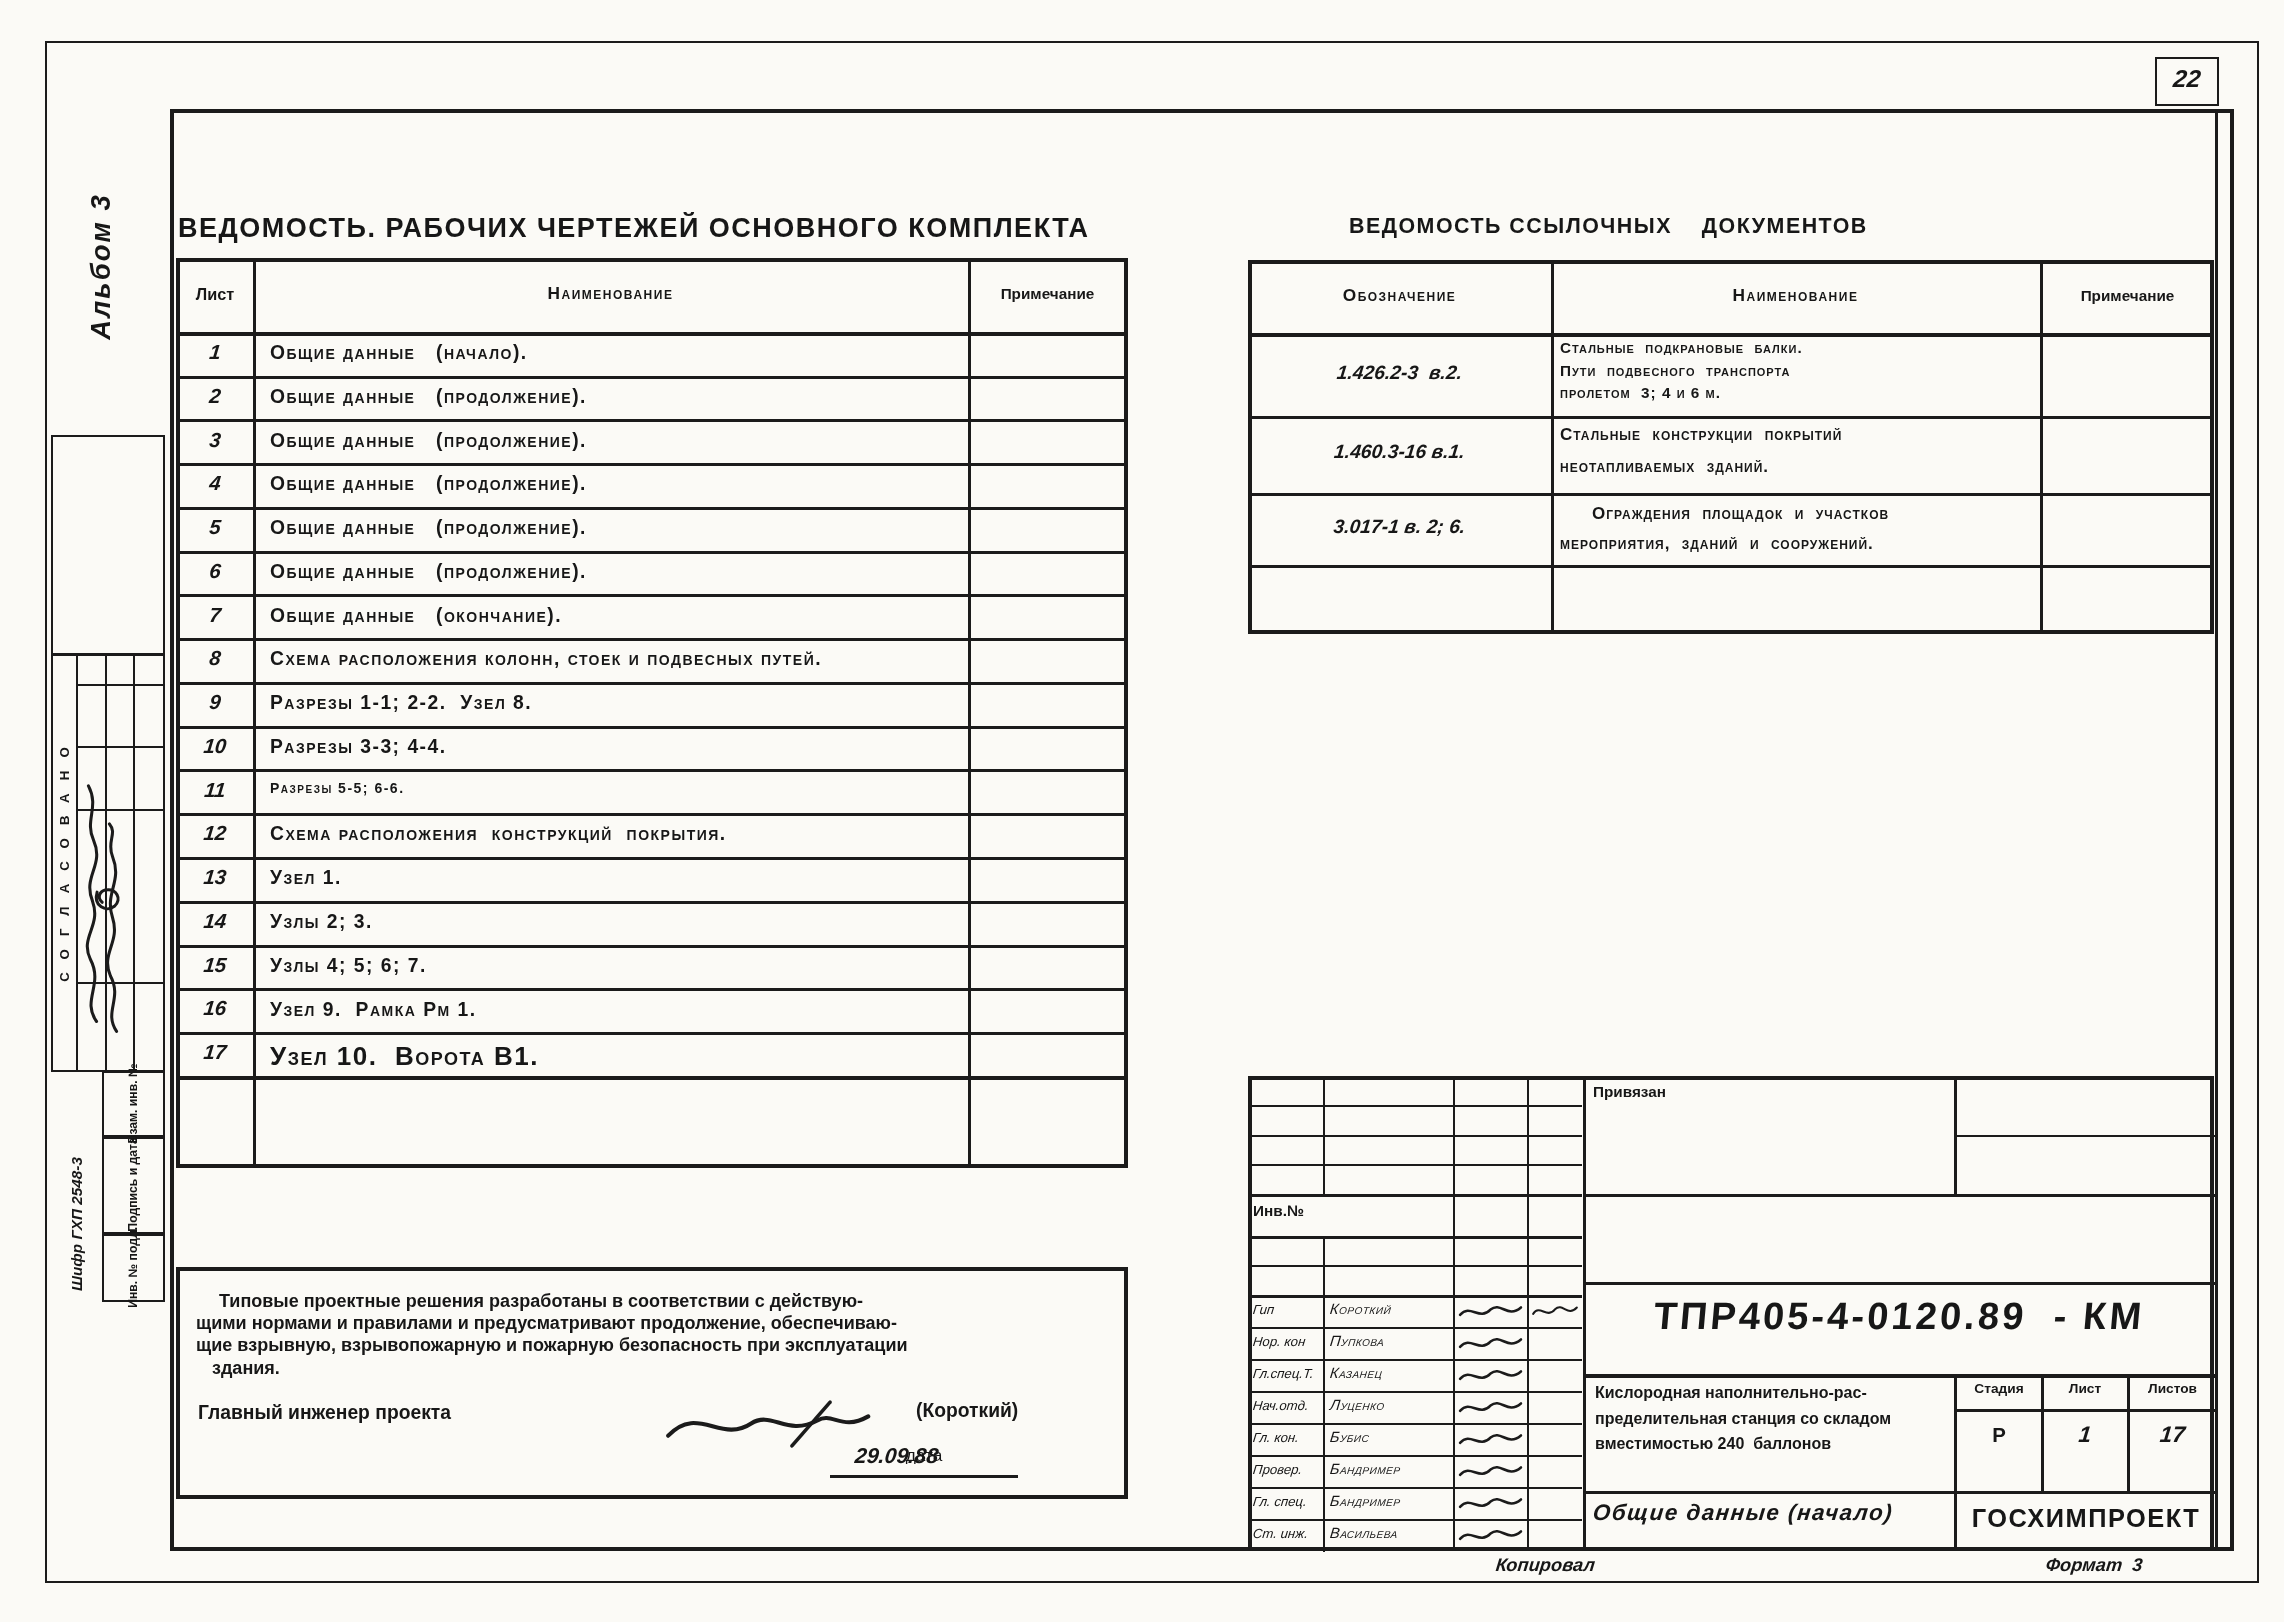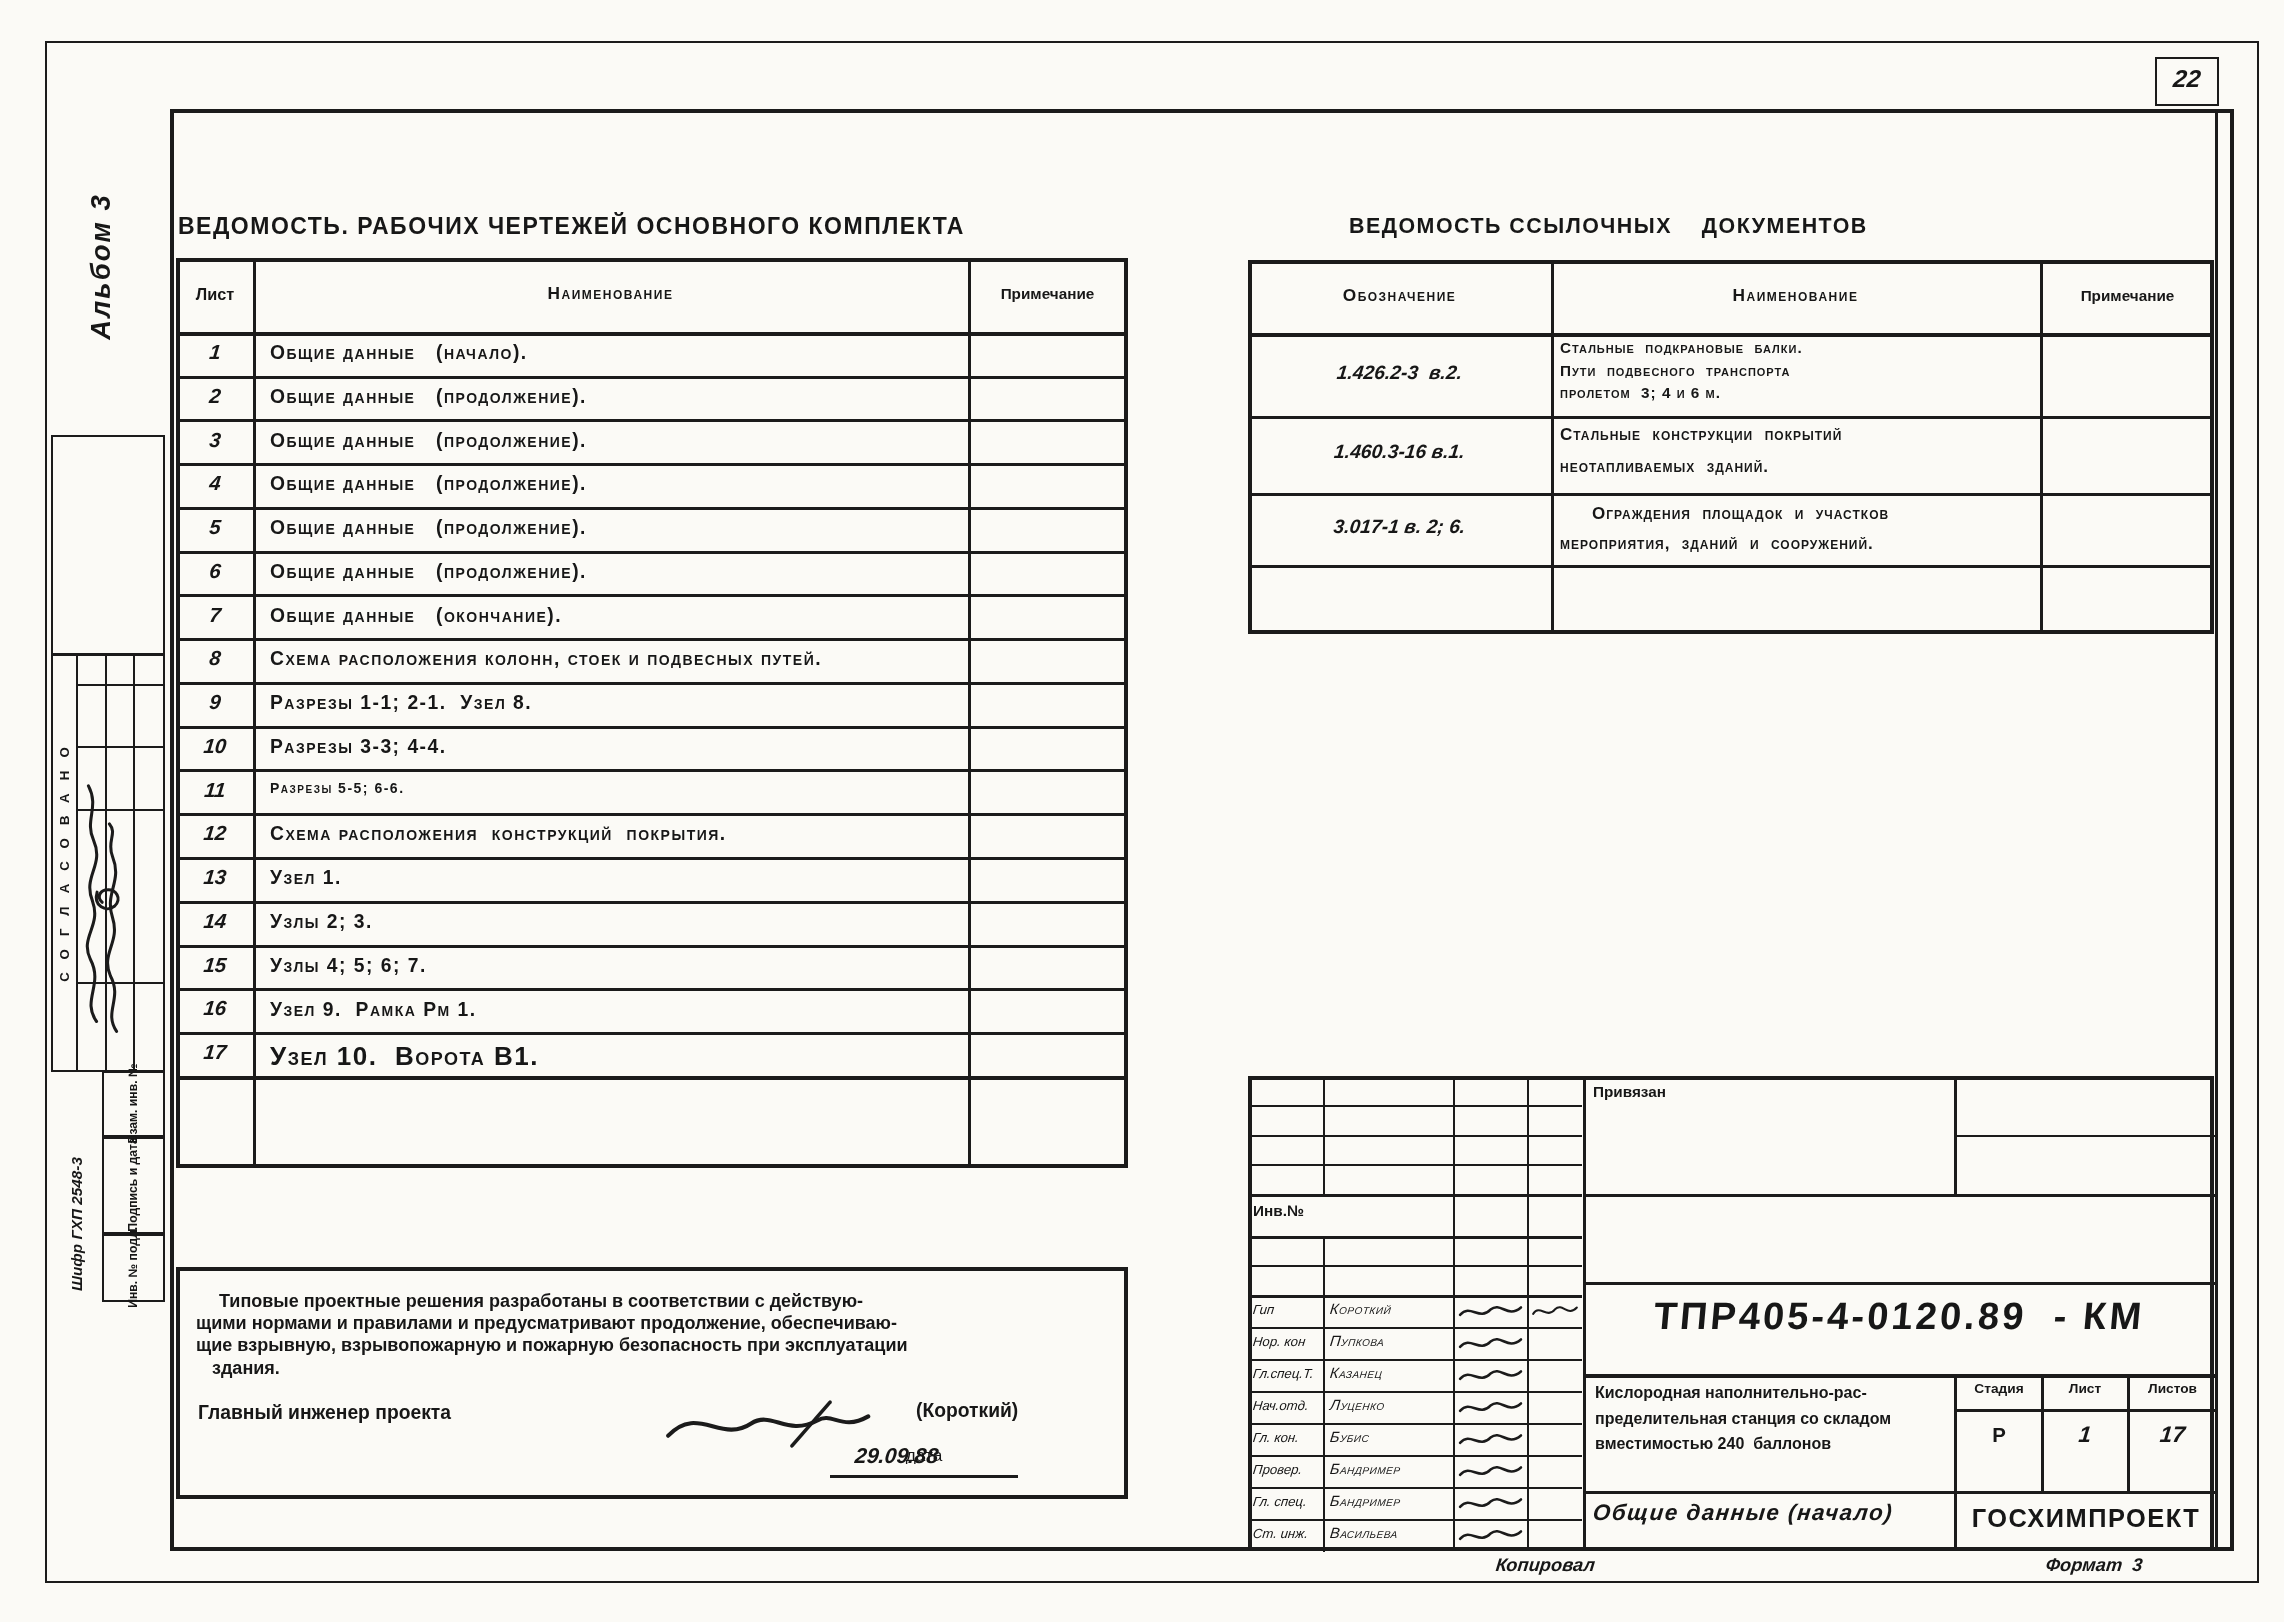--- a/index.html
+++ b/index.html
@@ -54,21 +54,21 @@
   </svg>
 
   <div class="bx" style="left:102px;top:1071px;width:63px;height:66px;"></div>
   <div class="t rot" style="left:21.4px;top:1097px;width:224px;font-size:12.2px;">Взам. инв. №</div>
   <div class="bx" style="left:102px;top:1137px;width:63px;height:97px;"></div>
   <div class="t rot" style="left:21.4px;top:1178px;width:224px;font-size:12.2px;">Подпись и дата</div>
   <div class="bx" style="left:102px;top:1234px;width:63px;height:68px;"></div>
   <div class="t rot" style="left:21.4px;top:1261px;width:224px;font-size:12.2px;">Инв. № подл.</div>
   <div class="t rot hand" style="left:1px;top:1216px;width:153px;font-size:15.3px;">Шифр ГХП 2548-3</div>
 
-  <div class="t cap" style="left:178px;top:214px;font-size:23px;">ВЕДОМОСТЬ. РАБОЧИХ ЧЕРТЕЖЕЙ ОСНОВНОГО КОМПЛЕКТА</div>
+  <div class="t cap" style="left:178px;top:214px;font-size:27px;">ВЕДОМОСТЬ. РАБОЧИХ ЧЕРТЕЖЕЙ ОСНОВНОГО КОМПЛЕКТА</div>
   <div class="t cap" style="left:1349px;top:215px;font-size:21.4px;">ВЕДОМОСТЬ ССЫЛОЧНЫХ    ДОКУМЕНТОВ</div>
 
   <div class="bx" style="left:176px;top:258px;width:952px;height:910px;border-width:4.1px;"></div>
   <div class="ln" style="left:253px;top:258px;width:2.5px;height:910px;"></div>
   <div class="ln" style="left:968px;top:258px;width:2.5px;height:910px;"></div>
   <div class="ln" style="left:176px;top:332px;width:952px;height:4.1px;"></div>
   <div class="t ctr" style="left:176px;top:286px;width:78px;font-size:16.3px;">Лист</div>
   <div class="t ctr cap" style="left:253px;top:284px;width:715px;font-size:17.3px;">Наименование</div>
   <div class="t ctr" style="left:968px;top:286px;width:159px;font-size:15.3px;">Примечание</div>
   <div id="left-rows">
@@ -107,21 +107,21 @@
         <div class="t cap" style="left:270px;top:606px;font-size:19.3px;">Общие данные   (окончание).</div>
       </div>
       <div class="ln" style="left:176px;top:638px;width:952px;height:3.1px;"></div>
       <div class="abs" style="left:0;top:0;width:0;height:0;">
         <div class="t ctr hand" style="left:176px;top:648px;width:78px;font-size:20.4px;">8</div>
         <div class="t cap" style="left:270px;top:649px;font-size:19.3px;">Схема расположения колонн, стоек и подвесных путей.</div>
       </div>
       <div class="ln" style="left:176px;top:682px;width:952px;height:3.1px;"></div>
       <div class="abs" style="left:0;top:0;width:0;height:0;">
         <div class="t ctr hand" style="left:176px;top:692px;width:78px;font-size:20.4px;">9</div>
-        <div class="t cap" style="left:270px;top:693px;font-size:19.3px;">Разрезы 1-1; 2-1.  Узел 8.</div>
+        <div class="t cap" style="left:270px;top:693px;font-size:19.3px;">Разрезы 1-1; 2-2.  Узел 8.</div>
       </div>
       <div class="ln" style="left:176px;top:726px;width:952px;height:3.1px;"></div>
       <div class="abs" style="left:0;top:0;width:0;height:0;">
         <div class="t ctr hand" style="left:176px;top:736px;width:78px;font-size:20.4px;">10</div>
         <div class="t cap" style="left:270px;top:737px;font-size:19.3px;">Разрезы 3-3; 4-4.</div>
       </div>
       <div class="ln" style="left:176px;top:769px;width:952px;height:3.1px;"></div>
       <div class="abs" style="left:0;top:0;width:0;height:0;">
         <div class="t ctr hand" style="left:176px;top:780px;width:78px;font-size:20.4px;">11</div>
         <div class="t cap" style="left:270px;top:781px;font-size:14px;">Разрезы 5-5; 6-6.</div>

